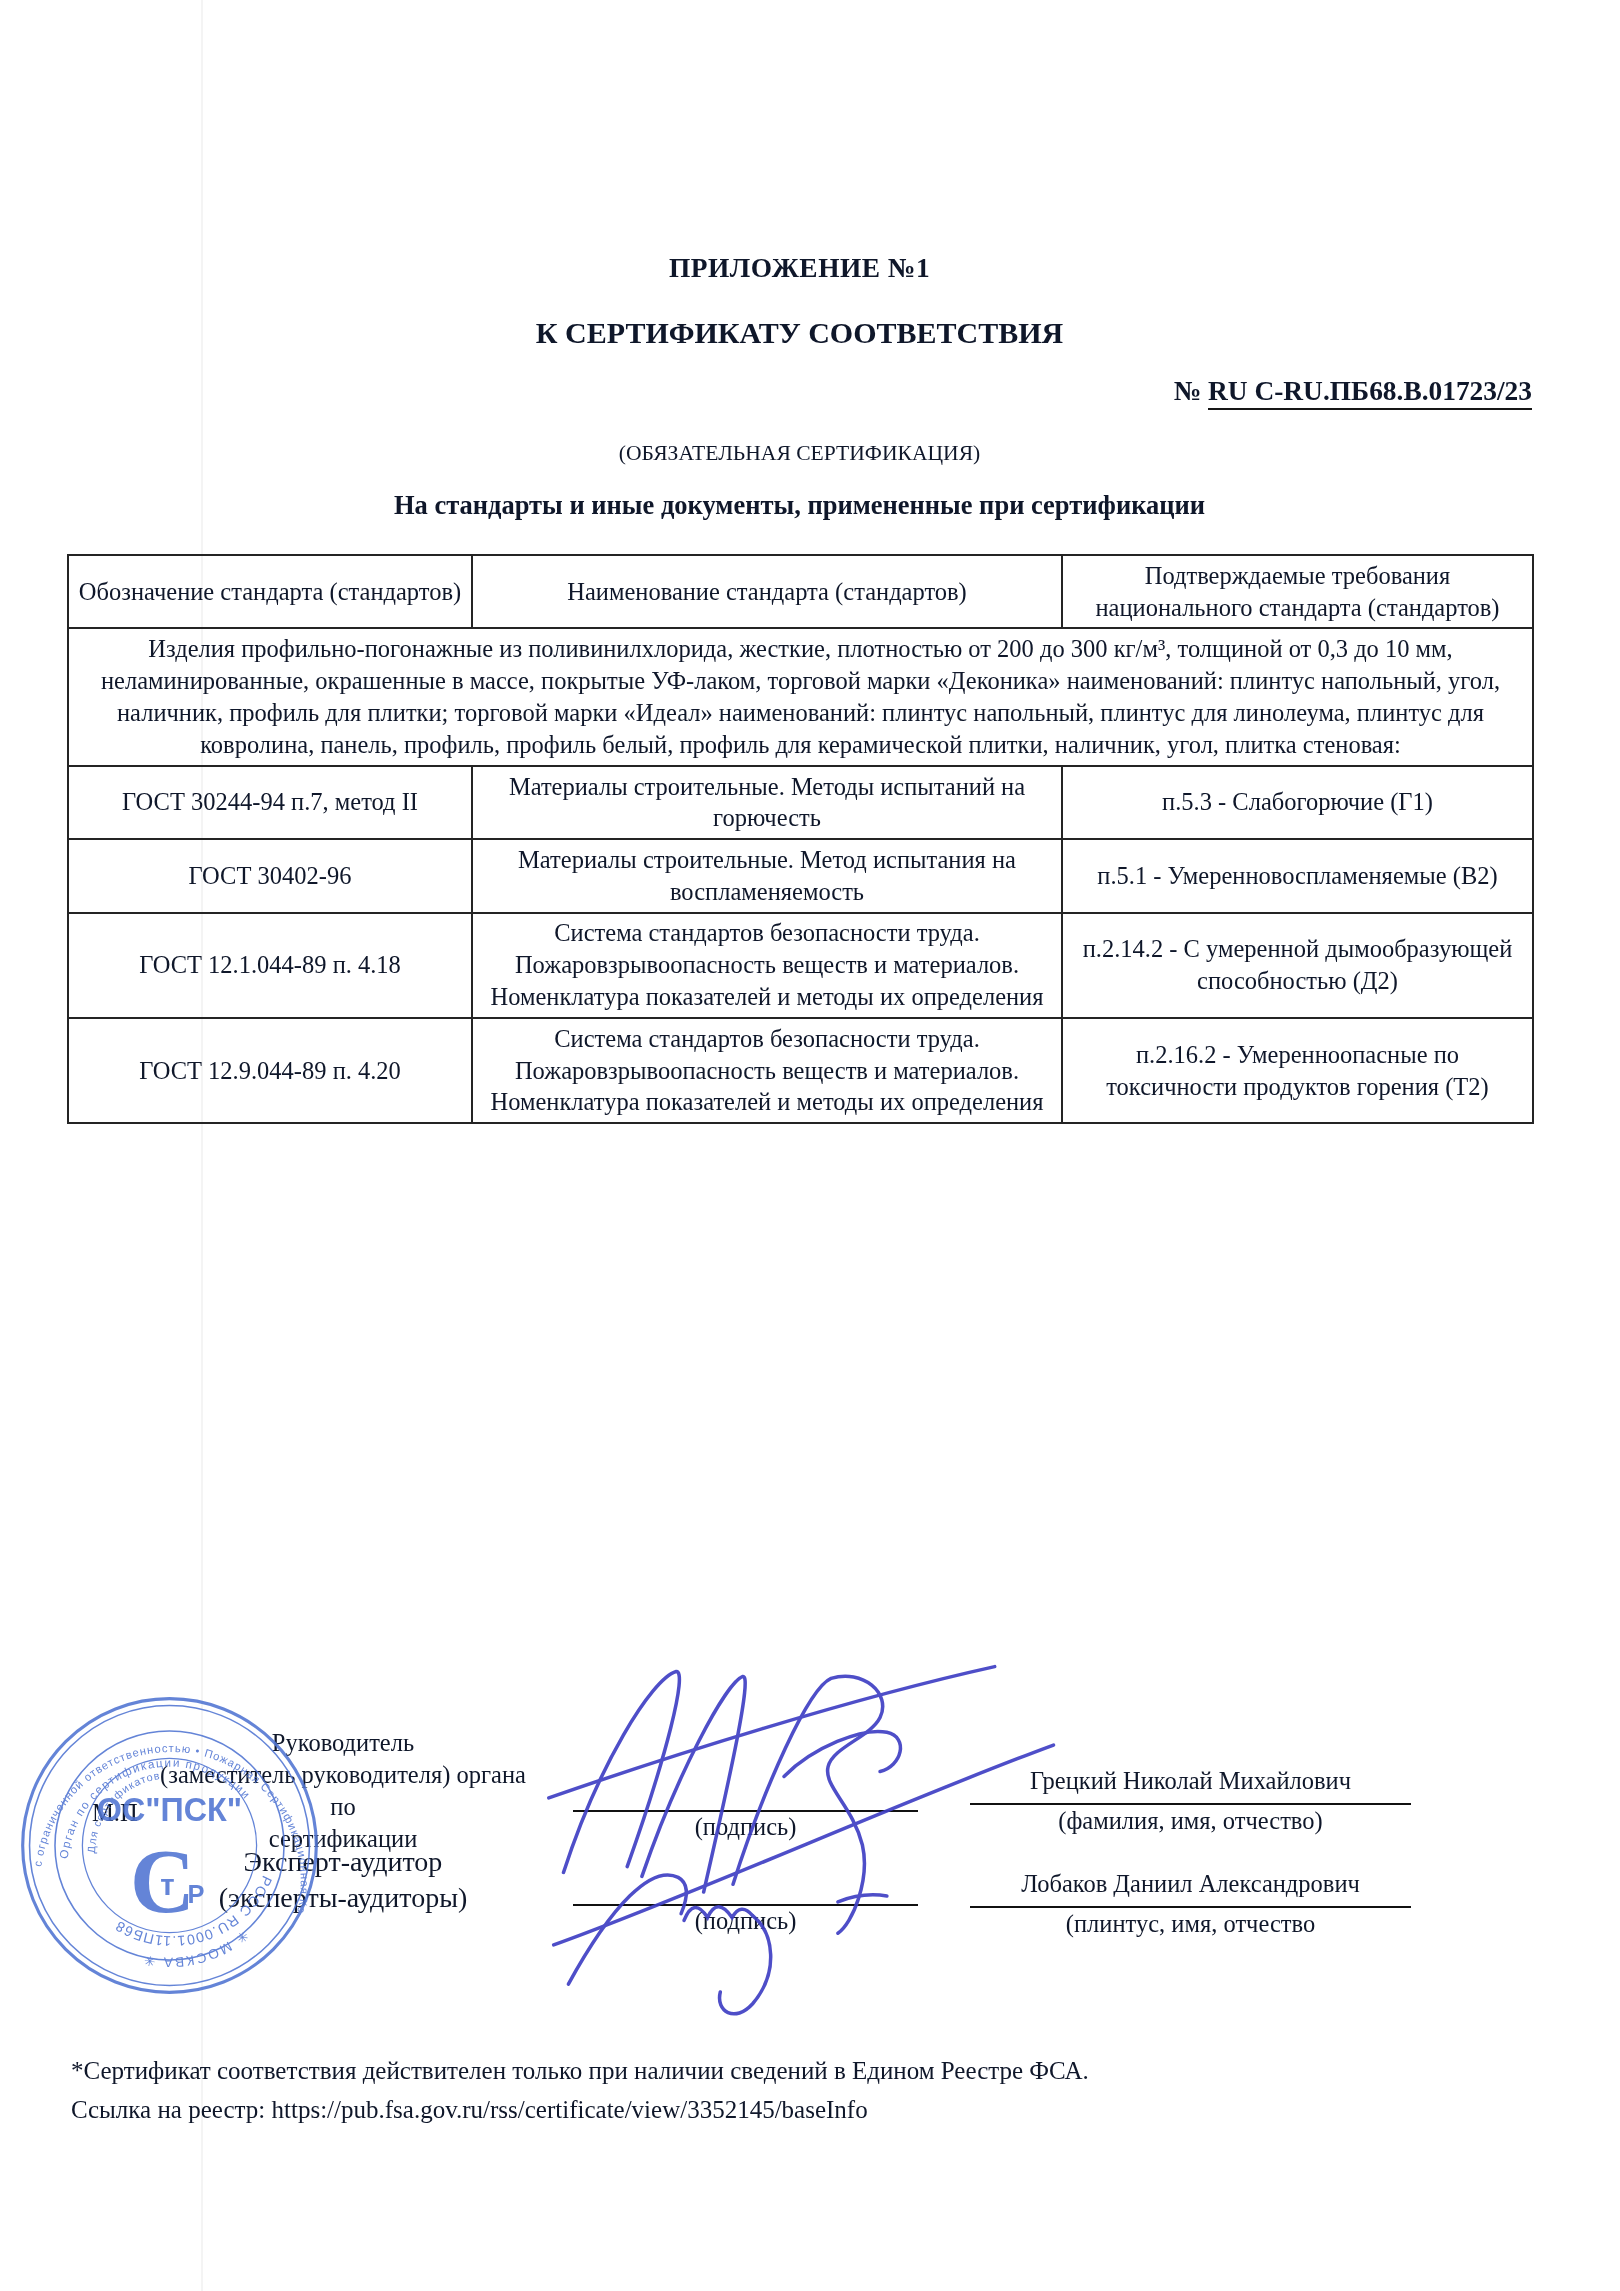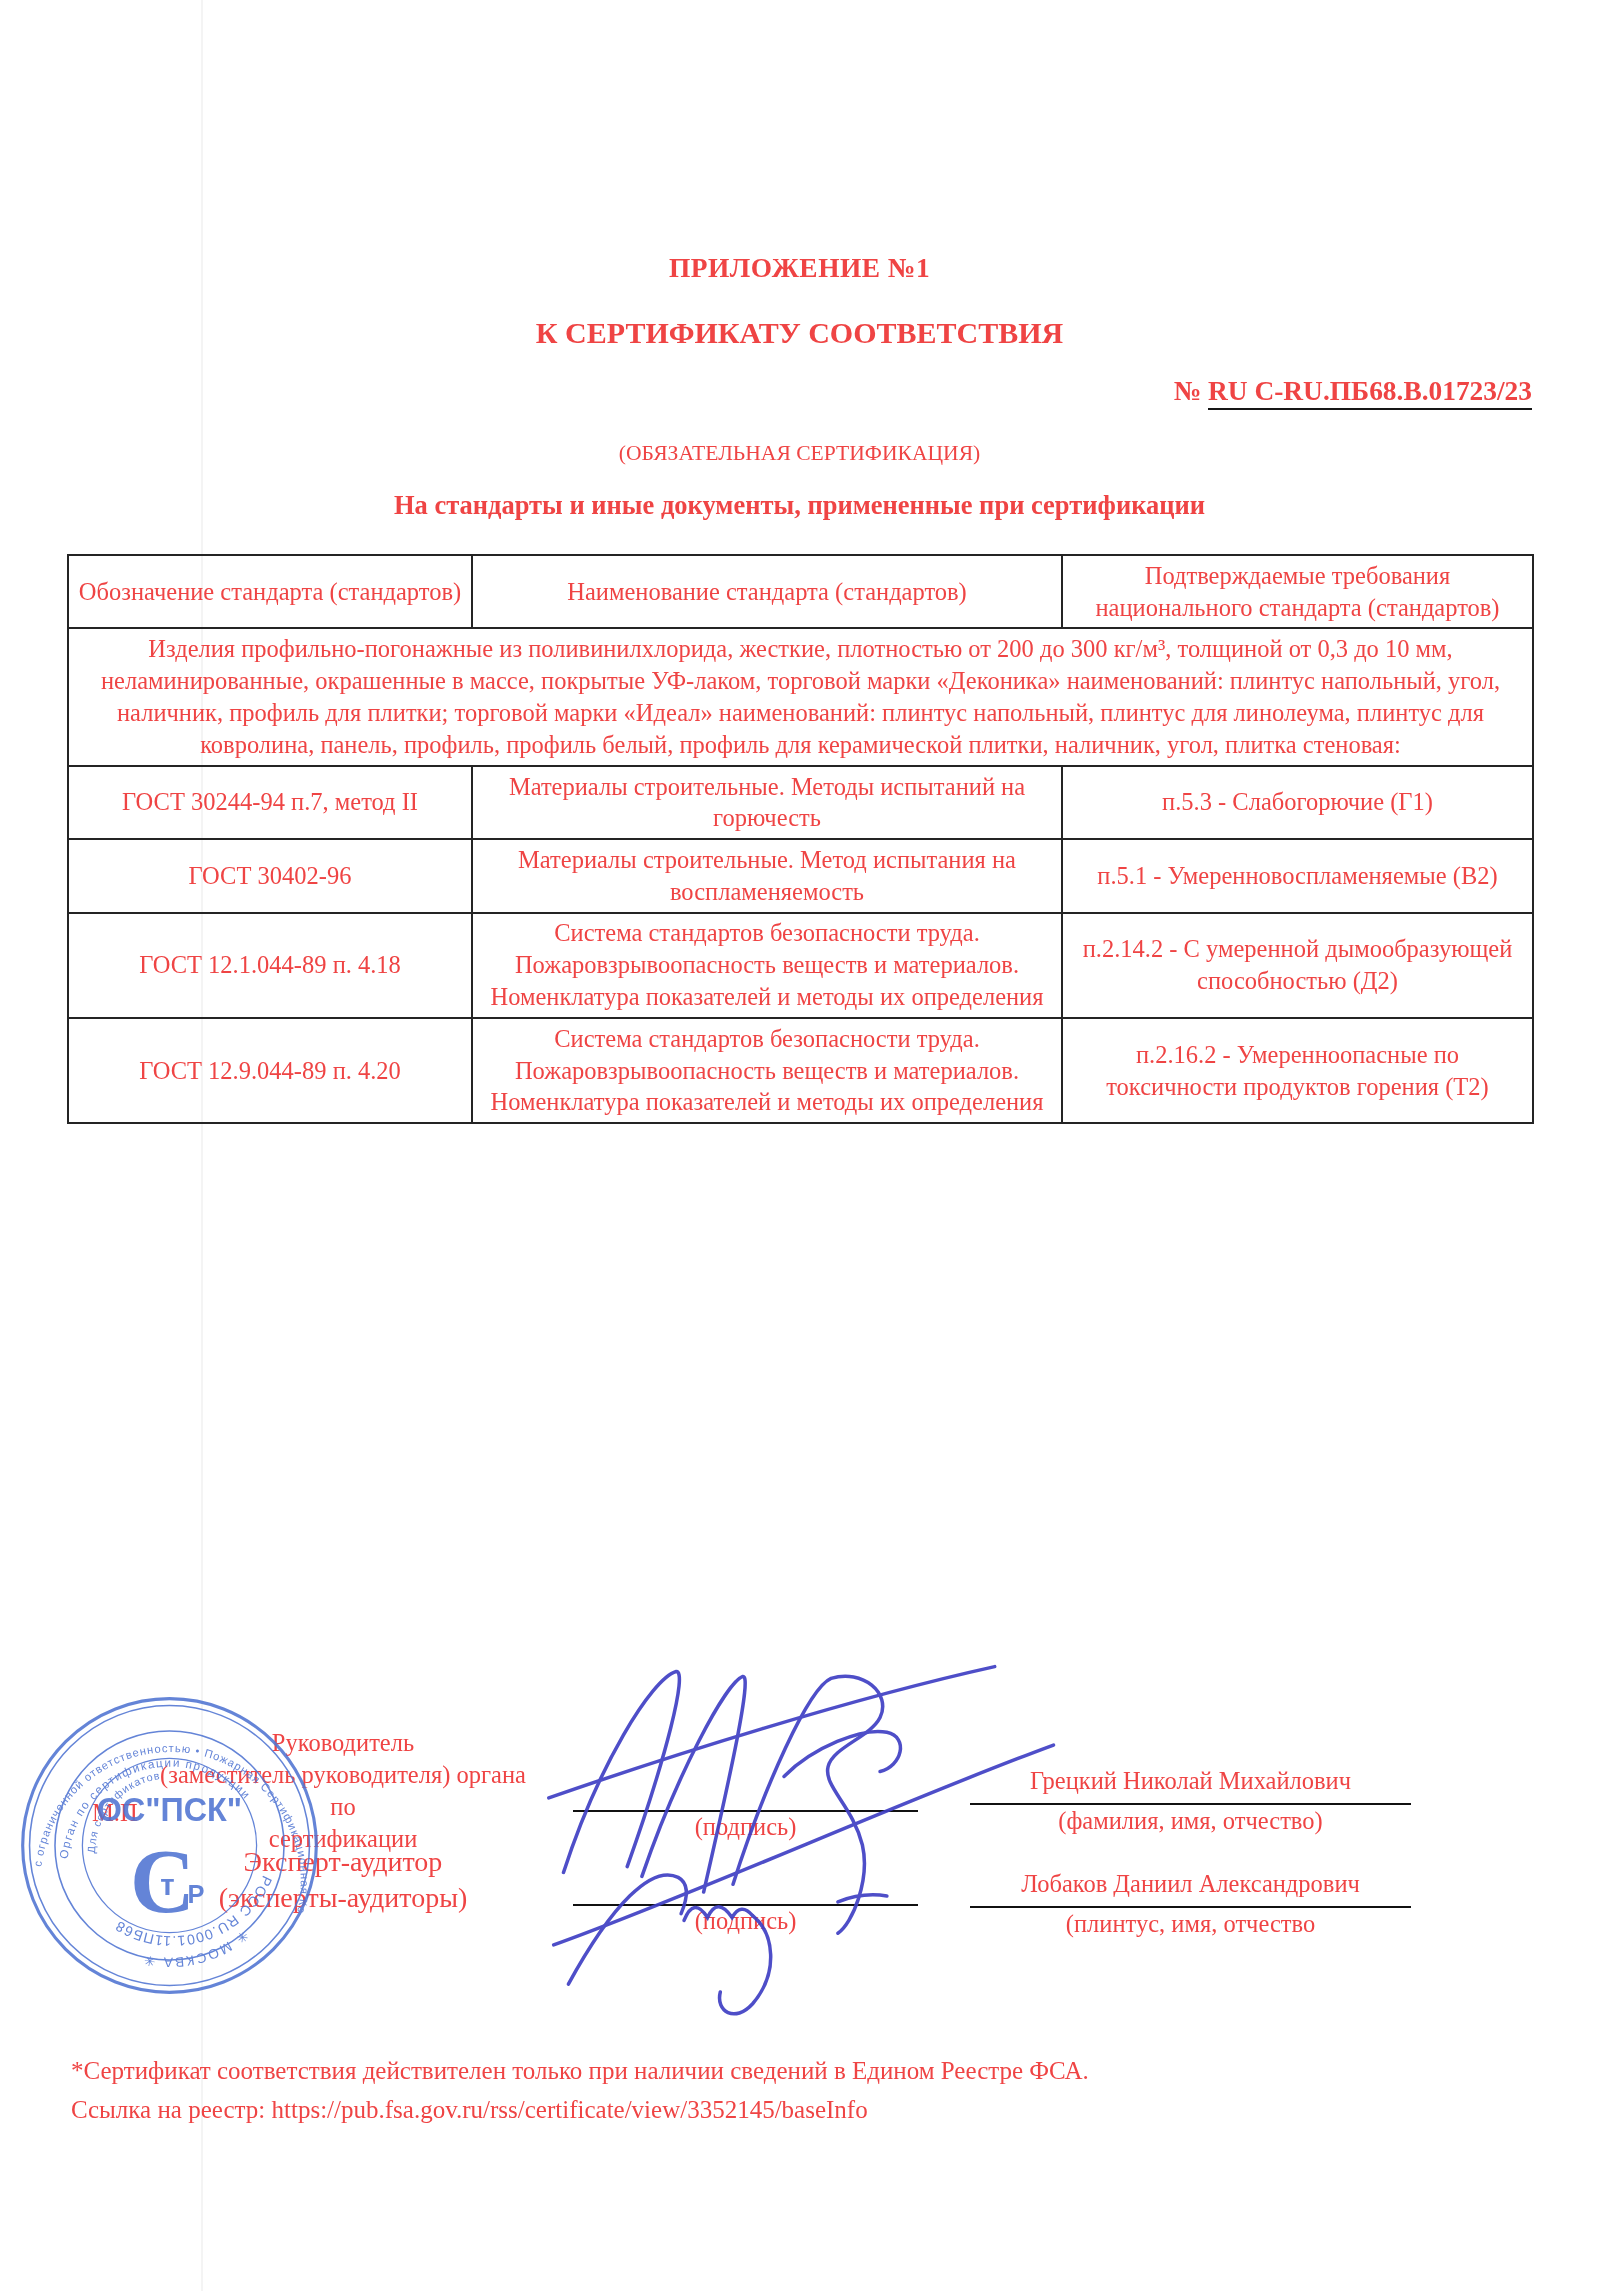--- a/index.html
+++ b/index.html
@@ -1,21 +1,21 @@
 <!DOCTYPE html>
 <html><head>
 <meta charset="utf-8">
 <style>
   html,body{margin:0;padding:0;background:#e8e8e8;}
   .page{
     position:relative;
     width:1620px;height:2292px;
     background:#ffffff;
     font-family:"Liberation Serif","DejaVu Serif",serif;
-    color:#ef4444;
+    color:#0f172a;
     overflow:hidden;
   }
   .scan-line{position:absolute;left:201px;top:0;width:2px;height:100%;background:rgba(0,0,0,0.045);}
   .center-col{position:absolute;left:67px;width:1465px;text-align:center;}
   .doc-title{top:253px;font-size:27.4px;font-weight:bold;letter-spacing:0.5px;}
   .doc-subtitle{top:316px;font-size:30px;font-weight:bold;}
   .doc-number{top:376px;font-size:27.4px;font-weight:bold;text-align:right;}
   .doc-number .num-underline{border-bottom:2.9px solid #161616;padding-bottom:2px;}
   .doc-certtype{top:441px;font-size:21.6px;}
   .doc-caption{top:490px;font-size:26.5px;font-weight:bold;}

